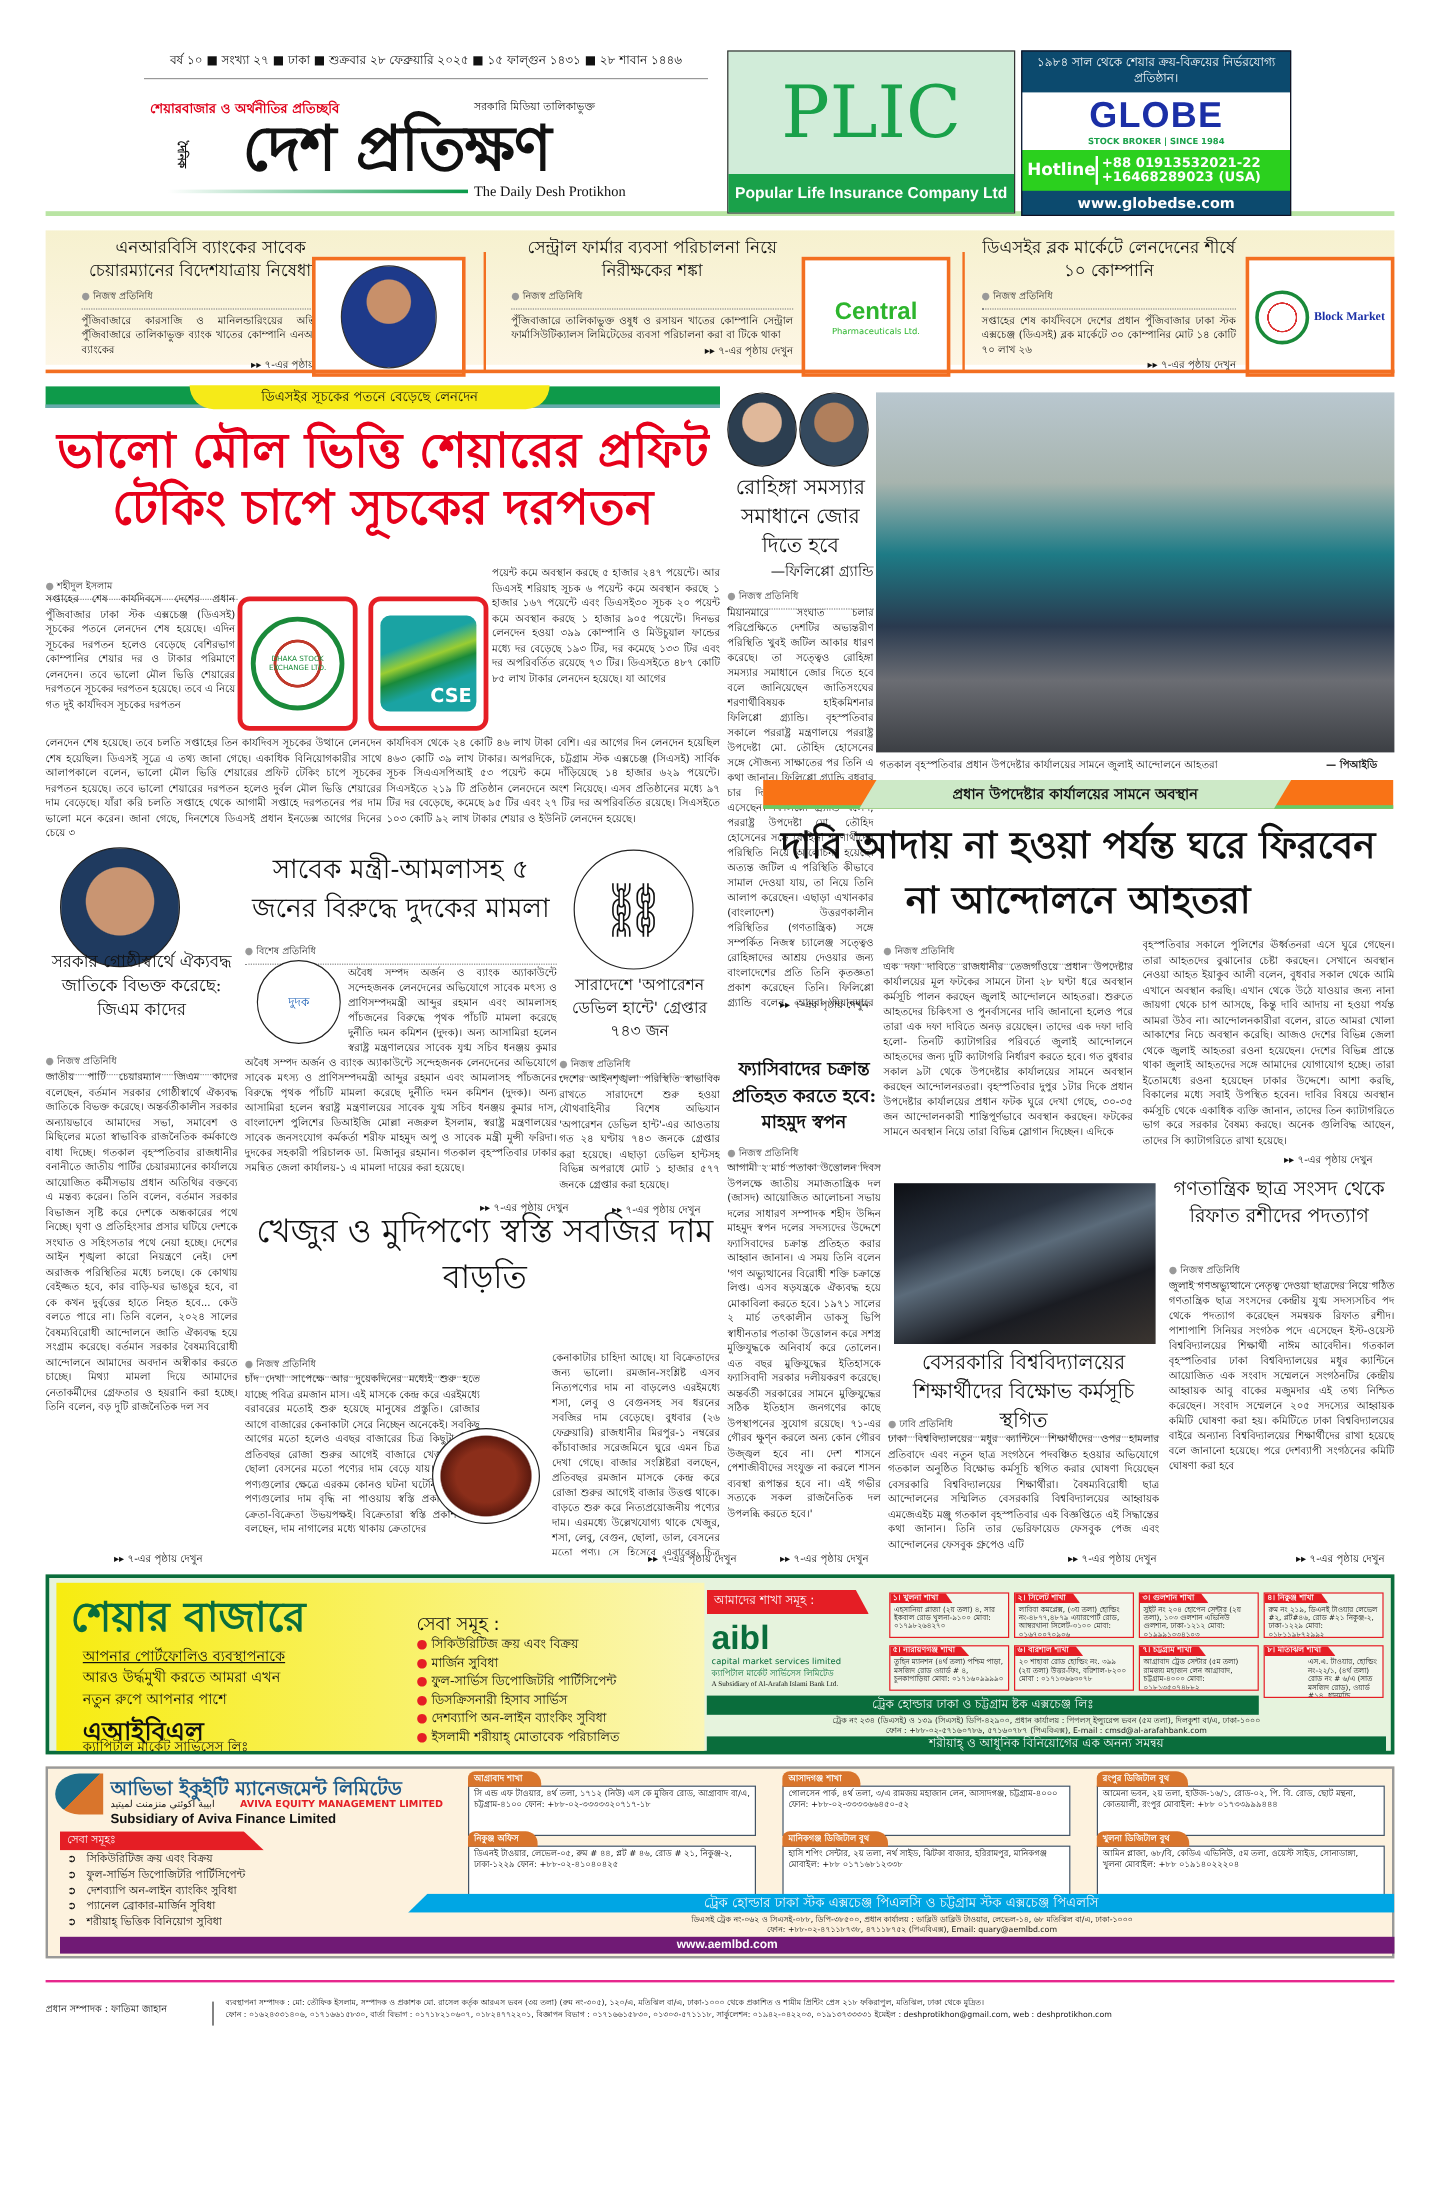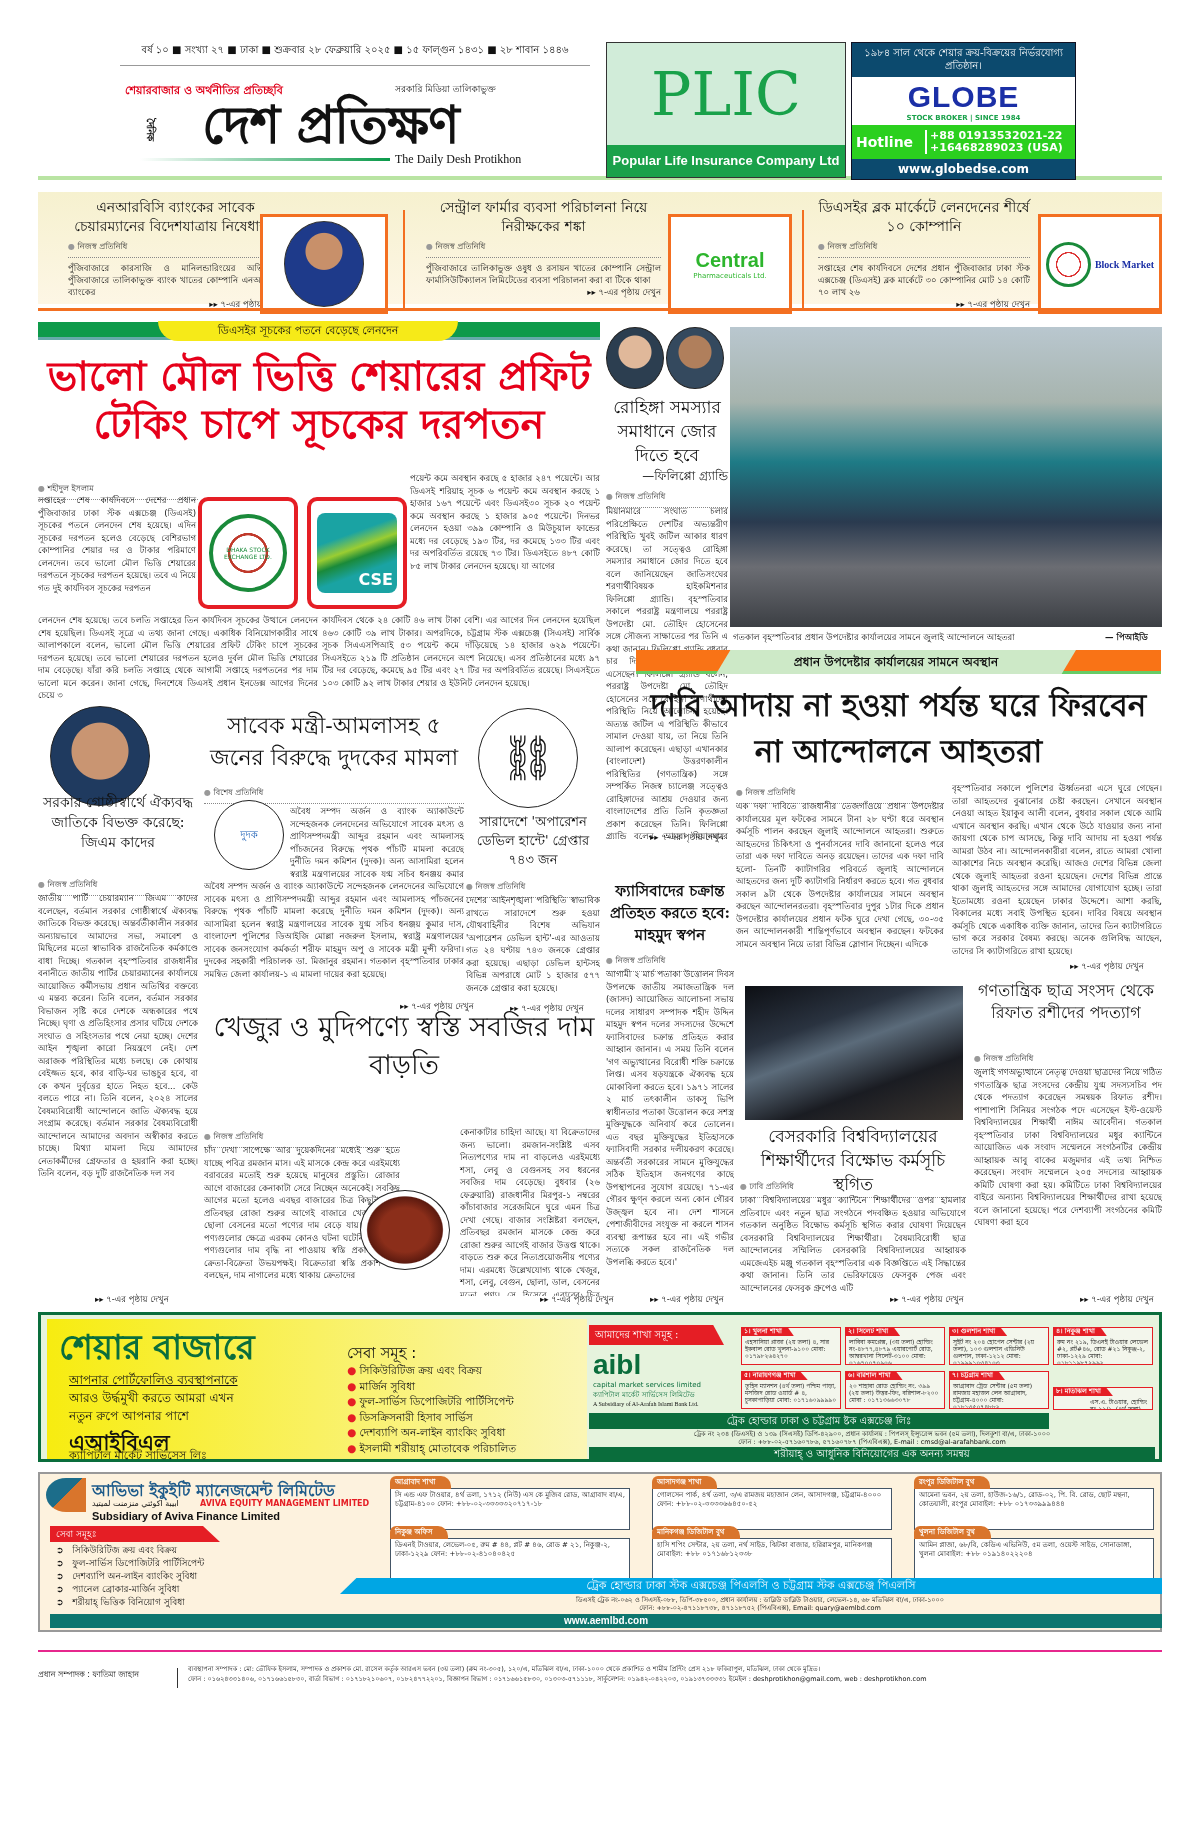--- a/index.html
+++ b/index.html
@@ -14,21 +14,21 @@
 .greenbar{left:38px;top:176px;width:1124px;height:4px;background:#b9e4a3}
 .ad-plic{left:606px;top:42px;width:240px;height:136px;border:1px solid #333;background:#d1ecd9}
 .ad-plic .logo{height:102px;display:flex;align-items:center;justify-content:center;font-size:60px;color:#19a14a;font-family:"DejaVu Serif",serif}
 .ad-plic .name{background:#1aa14a;color:#fff;font-weight:bold;font-size:13px;text-align:center;height:32px;line-height:32px;font-family:"Liberation Sans",sans-serif}
 .ad-globe{left:851px;top:42px;width:225px;height:138px;border:1px solid #112;background:#0c4a6e}
 .ad-globe .t1{color:#fff;font-size:10px;text-align:center;padding:3px 2px;line-height:13px;height:34px}
 .ad-globe .brand{background:#fff;height:48px;display:flex;flex-direction:column;align-items:center;justify-content:center}
 .ad-globe .brand b{font-size:30px;color:#1b2fa6;letter-spacing:1px;font-family:"Liberation Sans",sans-serif}
 .ad-globe .brand small{font-size:7px;color:#19a14a;font-weight:bold}
 .ad-globe .hot{background:#2bd01e;color:#fff;font-weight:bold;height:34px;display:flex;align-items:center;padding:0 4px;font-size:14px}
-.ad-globe .hot span{font-size:11px;border-left:2px solid #fff;margin-left:12px;padding-left:3px;line-height:12px}
+.ad-globe .hot span{font-size:11px;border-left:2px solid #fff;margin-left:0;padding-left:3px;line-height:12px}
 .ad-globe .web{color:#fff;text-align:center;font-size:12px;font-weight:bold;line-height:20px}
 .teaser-row{left:38px;top:192px;width:1124px;height:112px;background:linear-gradient(180deg,#f6f1cf,#fdf6e5)}
 .teaser{position:absolute;top:0;height:112px;padding:6px 10px}
 .teaser h3{font-size:14px;font-weight:normal;text-align:center;line-height:19px}
 .byline{font-size:8px;color:#333;margin:4px 0;padding-bottom:4px;border-bottom:1px dotted #888}
 .byline:before{content:"● ";color:#999}
 .teaser p{font-size:8.5px;line-height:12px;text-align:justify}
 .cont{font-size:8.5px;white-space:nowrap}
 .cont:before{content:"▸▸ "}
 .teaser-img{position:absolute;top:22px;width:125px;height:100px;border:3px solid #f36f21;background:#fff;display:flex;align-items:center;justify-content:center}
@@ -234,21 +234,21 @@
       <div style="font-size:6px;font-family:'Liberation Serif',serif">A Subsidiary of Al-Arafah Islami Bank Ltd.</div>
     </div>
     <div id="aibl-branches">
         <div class="branch" style="left: 152px; top: 8px; width: 100px; height: 38px; overflow: hidden;"><b>১। খুলনা শাখা</b><span>এহসানিয়া প্লাজা (২য় তলা) ৪, সার ইকবাল রোড খুলনা-৯১০০ মোবা: ০১৭৯৮২৬৪২৭০</span></div>
         <div class="branch" style="left: 256px; top: 8px; width: 100px; height: 38px; overflow: hidden;"><b>২। সিলেট শাখা</b><span>লাবিবা কমপ্লেক্স, (৩য় তলা) হোল্ডিং নং-৪৮৭৭,৪৮৭৯ এয়ারপোর্ট রোড, আম্বরখানা সিলেট-৩১০০ মোবা: ০১৬৭০০৭০৯০৬</span></div>
         <div class="branch" style="left: 360px; top: 8px; width: 100px; height: 38px; overflow: hidden;"><b>৩। গুলশান শাখা</b><span>সুইট নং ২০৪ হোপেন সেন্টার (২য় তলা), ১০৩ গুলশান এভিনিউ গুলশান, ঢাকা-১২১২ মোবা: ০১৯৯৯১০৩৪১০৩</span></div>
         <div class="branch" style="left: 464px; top: 8px; width: 100px; height: 38px; overflow: hidden;"><b>৪। নিকুঞ্জ শাখা</b><span>রুম নং ২১৯, ডিএনই টাওয়ার লেভেল #২, প্লট#৪৬, রোড #২১ নিকুঞ্জ-২, ঢাকা-১২২৯ মোবা: ০১৮১১৯৮৭২৯৯২</span></div>
         <div class="branch" style="left: 152px; top: 52px; width: 100px; height: 38px; overflow: hidden;"><b>৫। নারায়ণগঞ্জ শাখা</b><span>তুহিন ম্যানশন (৪র্থ তলা) পশ্চিম পাড়া, মসজিদ রোড ওয়ার্ড # ৪, চুনকাপাড়িয়া মোবা: ০১৭১৬০৯৯৯৯০</span></div>
         <div class="branch" style="left: 256px; top: 52px; width: 100px; height: 38px; overflow: hidden;"><b>৬। বরিশাল শাখা</b><span>২০ শাহাবা রোড হোল্ডিং নং. ৩৯৯ (২য় তলা) উত্তর-ফিং, বরিশাল-৮২০০ মোবা : ০১৭১৩৬৬৩০৭৮</span></div>
         <div class="branch" style="left: 360px; top: 52px; width: 100px; height: 38px; overflow: hidden;"><b>৭। চট্টগ্রাম শাখা</b><span>আগ্রাবাদ ট্রেড সেন্টার (৫ম তলা) রামজয় মহাজন লেন আগ্রাবাদ, চট্টগ্রাম-৪০০০ মোবা: ০১৮১৩৫০৭৪৮৮২</span></div>
-        <div class="branch" style="left: 464px; top: 68px; width: 100px; height: 23px; overflow: hidden; padding-left: 36px;"><b>৮। মতিঝিল শাখা</b><span>এস.এ. টাওয়ার, হোল্ডিং নং-২২/১, (৪র্থ তলা) রোড নং # ৬/এ (সাত মসজিদ রোড), ওয়ার্ড #১৪, ধানমন্ডি, ঢাকা-১২০৯ মোবা : ০১৮২৪৮৬০৩৪০</span></div>
+        <div class="branch" style="left: 464px; top: 52px; width: 100px; height: 44px; overflow: hidden; padding-left: 36px;"><b>৮। মতিঝিল শাখা</b><span>এস.এ. টাওয়ার, হোল্ডিং নং-২২/১, (৪র্থ তলা) রোড নং # ৬/এ (সাত মসজিদ রোড), ওয়ার্ড #১৪, ধানমন্ডি, ঢাকা-১২০৯ মোবা : ০১৮২৪৮৬০৩৪০</span></div>
       </div>
     <div style="position:absolute;left:0;top:94px;width:460px;height:16px;background:#0a6d3c;color:#fff;font-size:10px;text-align:center;line-height:16px">ট্রেক হোল্ডার ঢাকা ও চট্টগ্রাম ষ্টক এক্সচেঞ্জ লিঃ</div>
     <div style="position:absolute;left:0;top:111px;width:566px;font-size:6.5px;text-align:center;line-height:8px">
       <div>ট্রেক নং ২৩৪ (ডিএসই) ও ১৩৯ (সিএসই) ডিপি-৪২৯০০, প্রধান কার্যালয় : পিপলস্ ইন্স্যুরেন্স ভবন (৫ম তলা), দিলকুশা বা/এ, ঢাকা-১০০০</div>
       <div>ফোন : +৮৮-০২-৫৭১৬০৭৮৬, ৫৭১৬০৭৮৭ (পিএবিএক্স), E-mail : cmsd@al-arafahbank.com</div>
     </div>
     <div style="position:absolute;left:0;top:128px;width:566px;height:14px;background:#0a6d3c;color:#fff;font-size:10px;text-align:center;line-height:14px">শরীয়াহ্ ও আধুনিক বিনিয়োগের এক অনন্য সমন্বয়</div>
   </div>
 </div>
 
@@ -272,21 +272,21 @@
       <div class="abranch" style="left: 874px; top: 14px;"><b>রংপুর ডিজিটাল বুথ</b><span>আমেনা ভবন, ২য় তলা, হাউজ-১৬/১, রোড-০২, পি. বি. রোড, ছোট মন্থনা, কোতয়ালী, রংপুর মোবাইল: +৮৮ ০১৭৩৩৯৯৯৪৪৪</span></div>
       <div class="abranch" style="left: 350px; top: 64px;"><b>নিকুঞ্জ অফিস</b><span>ডিএনই টাওয়ার, লেভেল-০৫, রুম # ৪৪, প্লট # ৪৬, রোড # ২১, নিকুঞ্জ-২, ঢাকা-১২২৯ ফোন: +৮৮-০২-৪১০৪০৪২৫</span></div>
       <div class="abranch" style="left: 612px; top: 64px;"><b>মানিকগঞ্জ ডিজিটাল বুথ</b><span>হাসি শপিং সেন্টার, ২য় তলা, নর্থ সাইড, ঝিটকা বাজার, হরিরামপুর, মানিকগঞ্জ মোবাইল: +৮৮ ০১৭১৬৮১২৩৩৮</span></div>
       <div class="abranch" style="left: 874px; top: 64px;"><b>খুলনা ডিজিটাল বুথ</b><span>আমিন প্লাজা, ৬৮/বি, কেডিএ এভিনিউ, ৫ম তলা, ওয়েস্ট সাইড, সোনাডাঙ্গা, খুলনা মোবাইল: +৮৮ ০১৯১৪০২২২০৪</span></div>
     </div>
   <div style="position:absolute;left:300px;top:104px;width:822px;height:16px;background:#00a6e4;color:#fff;font-size:11px;line-height:16px;text-align:center;clip-path:polygon(2% 0,100% 0,100% 100%,0 100%)">ট্রেক হোল্ডার ঢাকা স্টক এক্সচেঞ্জ পিএলসি ও চট্টগ্রাম স্টক এক্সচেঞ্জ পিএলসি</div>
   <div style="position:absolute;left:320px;top:122px;width:800px;font-size:6.5px;text-align:center;line-height:8px">
     <div>ডিএসই ট্রেক নং-০৬২ ও সিএসই-০৮৮, ডিপি-৩৮৫০০, প্রধান কার্যালয় : ডাব্লিউ ডাব্লিউ টাওয়ার, লেভেল-১৪, ৬৮ মতিঝিল বা/এ, ঢাকা-১০০০</div>
     <div>ফোন: +৮৮-০২-৪৭১১৮৭৩৮, ৪৭১১৮৭৫২ (পিএবিএক্স), Email: quary@aemlbd.com</div>
   </div>
-  <div style="position:absolute;left:10px;top:140px;width:1112px;height:14px;background:#0f766e;color:#fff;font-size:10px;font-weight:bold;line-height:14px;text-align:center;font-family:'Liberation Sans',sans-serif">www.aemlbd.com</div>
+  <div style="position:absolute;left:10px;top:140px;width:1112px;height:14px;background:#701a75;color:#fff;font-size:10px;font-weight:bold;line-height:14px;text-align:center;font-family:'Liberation Sans',sans-serif">www.aemlbd.com</div>
 </div>
 
 <div class="abs pink"></div>
 <div class="abs footer">
   <div style="position:absolute;left:0;top:8px;width:140px;font-size:8px;border-right:1px solid #333;padding-right:6px;height:20px">প্রধান সম্পাদক : ফাতিমা জাহান</div>
   <div style="position:absolute;left:150px;top:4px;width:970px;font-size:6.5px;line-height:10px">
     <div>ব্যবস্থাপনা সম্পাদক : মো: তৌফিক ইসলাম, সম্পাদক ও প্রকাশক মো. রাসেল কর্তৃক আরএস ভবন (৩য় তলা) (রুম নং-৩০৫), ১২০/এ, মতিঝিল বা/এ, ঢাকা-১০০০ থেকে প্রকাশিত ও শামীম প্রিন্টিং প্রেস ২১৮ ফকিরাপুল, মতিঝিল, ঢাকা থেকে মুদ্রিত।</div>
     <div>ফোন : ০১৬২৪৩৩১৪০৬, ০১৭১৬৬১৫৮৩০, বার্তা বিভাগ : ০১৭১৮২১০৬০৭, ০১৮২৪৭৭২২০১, বিজ্ঞাপন বিভাগ : ০১৭১৬৬১৫৮৩০, ০১৩০৩-৫৭১১১৮, সার্কুলেশন: ০১৯৪২-০৪২২০৩, ০১৯১৩৭৩৩৩৩১ ইমেইল : deshprotikhon@gmail.com, web : deshprotikhon.com</div>
   </div>
 </div>

